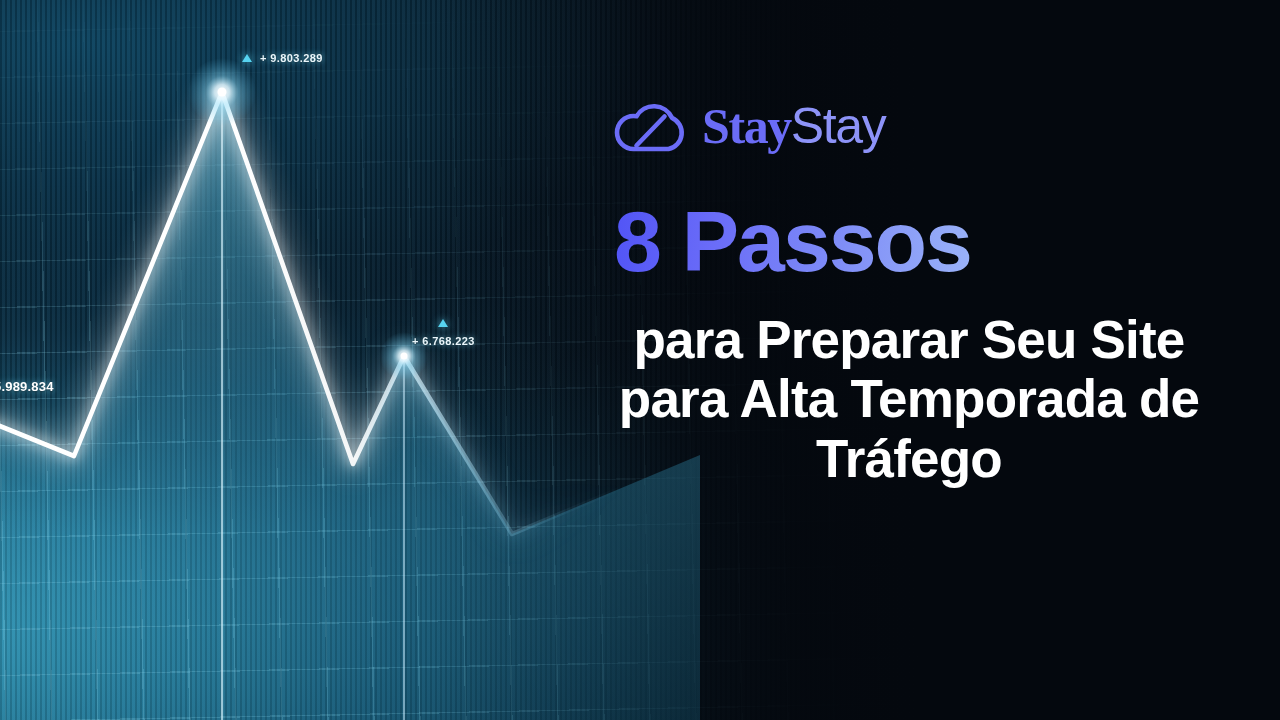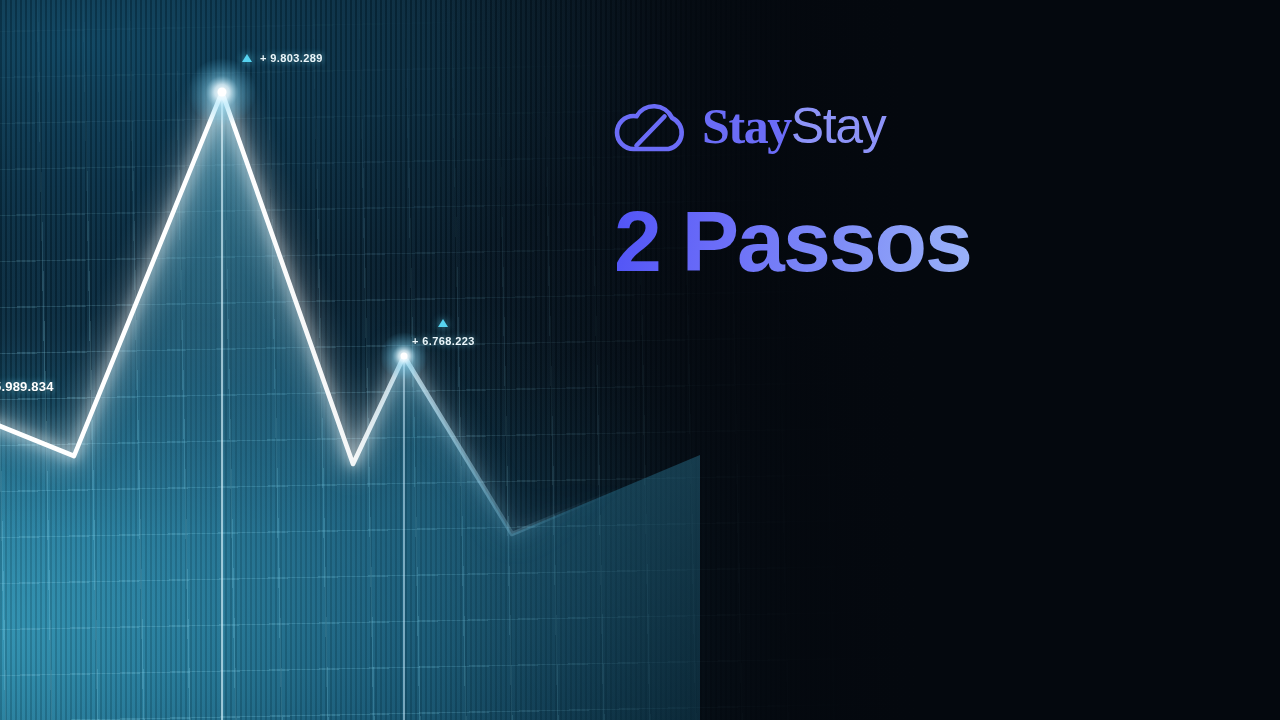--- a/index.html
+++ b/index.html
@@ -293,18 +293,19 @@
     <div id="brand-logo">
       <svg id="cloud-icon" width="72" height="52" viewBox="0 0 72 52">
         <path d="M19.5,49 A16.5,16.5 0 0 1 19.5,16 A17,17 0 0 1 22.5,16.3 A20,20 0 0 1 58,17.8 A16.5,16.5 0 0 1 54.5,49 Z" fill="none" stroke="#6b6cf7" stroke-width="4.6" stroke-linejoin="round"></path>
         <path d="M22.5,45.5 L50.5,16.5" fill="none" stroke="#6b6cf7" stroke-width="4.6" stroke-linecap="round"></path>
       </svg>
       <div id="brand-wordmark">
         <span id="brand-name-primary">Stay</span><span id="brand-name-secondary">Stay</span>
       </div>
     </div>
 
-    <div id="headline">2 Passos</div>
-
+    <div id="headline">8 Passos</div>
+
+    <div id="subheadline">para Preparar Seu Site para Alta Temporada de Tráfego</div>
 
   </div>
 
 </div>
 
 </body></html>

